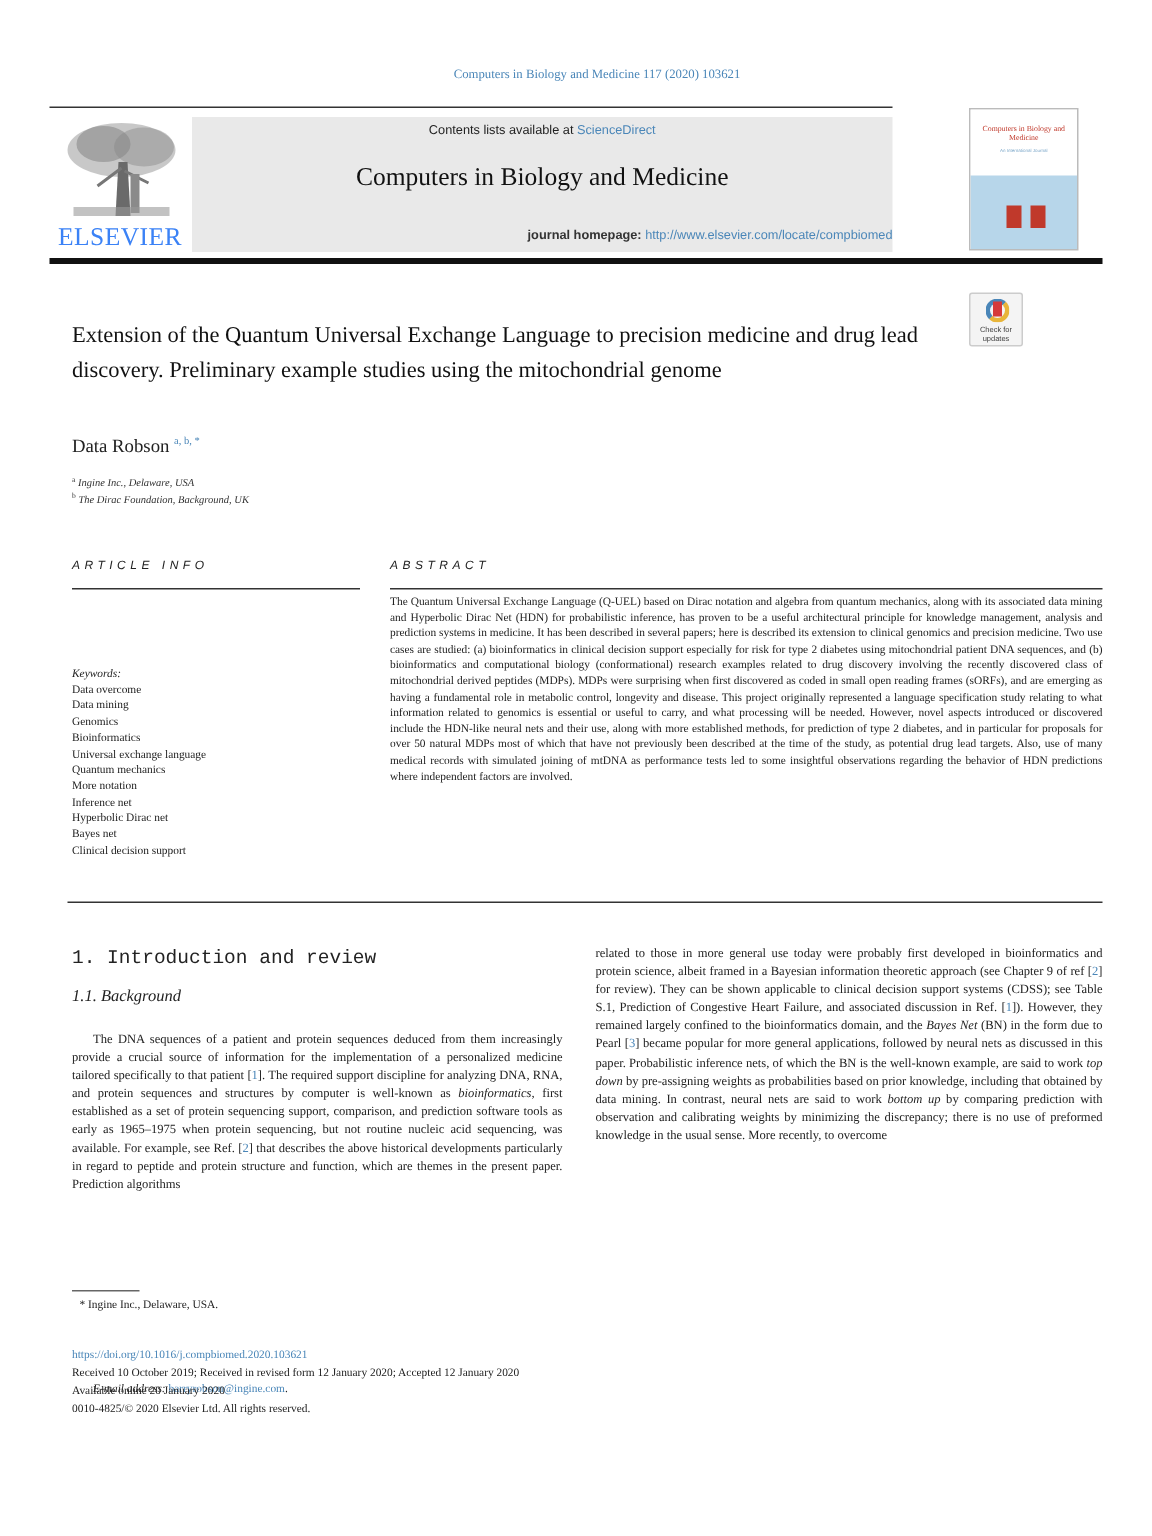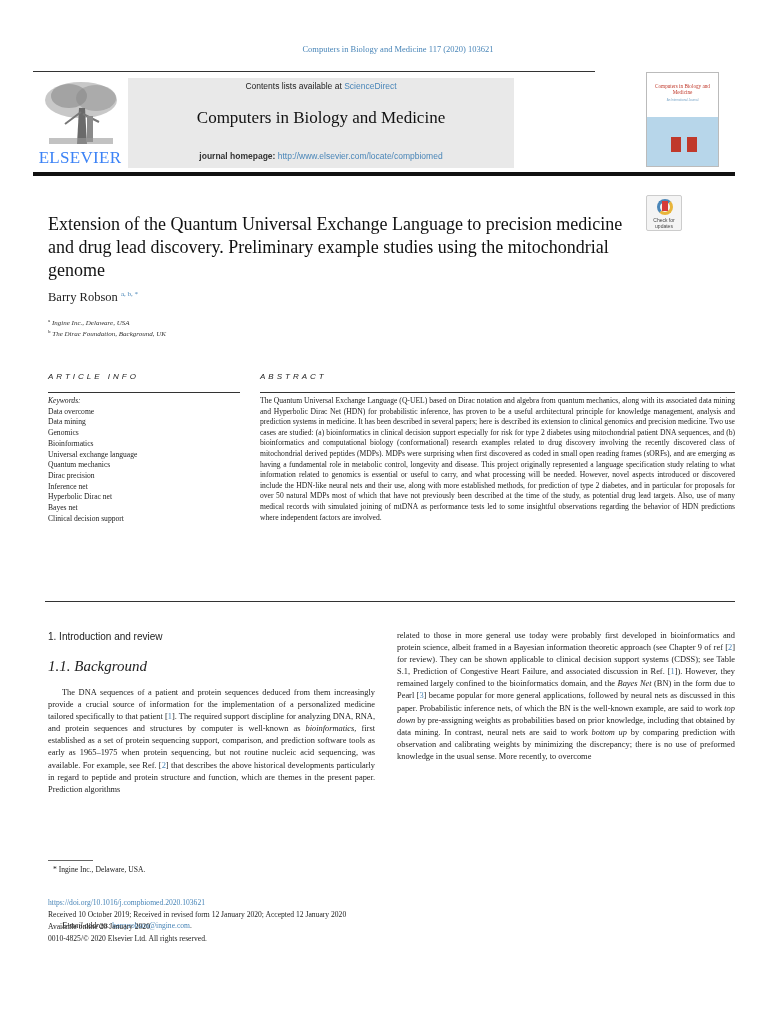--- a/index.html
+++ b/index.html
@@ -10,61 +10,61 @@
 
   .running-head { top: 44px; left: 14px; width: 768px; text-align: center; font-size: 8.5px; color: #4a86b8; font-family: "Liberation Serif", serif; }
 
   .rule-thin { left: 33px; width: 562px; height: 1px; background: #333; top: 71px; }
   .rule-thick { left: 33px; width: 702px; height: 4px; background: #111; top: 172px; }
 
   .logo { left: 35px; top: 78px; width: 90px; height: 90px; }
   .logo-tree { position: absolute; left: 6px; top: 0; width: 80px; height: 68px; }
   .logo-word { position: absolute; left: 0; top: 70px; width: 90px; text-align: center; font-family: "Liberation Serif", serif; font-size: 17px; color: #3b82f6; letter-spacing: 0.3px; }
 
-  .head-box { left: 128px; top: 78px; width: 386px; height: 90px; background: #e9e9e9; }
+  .head-box { left: 128px; top: 78px; width: 467px; height: 90px; background: #e9e9e9; }
   .contents-line { position: absolute; top: 3px; width: 100%; text-align: center; font-family: "Liberation Sans", sans-serif; font-size: 8.5px; color: #222; }
   .journal-title { position: absolute; top: 30px; width: 100%; text-align: center; font-family: "Liberation Serif", serif; font-size: 17px; color: #111; }
-  .homepage-line { position: absolute; top: 73px; width: 100%; text-align: center; font-family: "Liberation Sans", sans-serif; font-size: 8.5px; }
+  .homepage-line { position: absolute; top: 73px; width: 100%; text-align: right; font-family: "Liberation Sans", sans-serif; font-size: 8.5px; }
   .homepage-line b { color: #333; }
 
   .cover { left: 646px; top: 72px; width: 73px; height: 95px; border: 1px solid #bbb; background: #fff; overflow: hidden; }
   .cover-top { position: absolute; left: 0; top: 0; width: 100%; height: 44px; background: #fff; }
   .cover-title { position: absolute; top: 10px; width: 100%; text-align: center; font-size: 5.2px; line-height: 6px; color: #c0392b; font-family: "Liberation Serif", serif; }
   .cover-sub { position: absolute; top: 25px; width: 100%; text-align: center; font-size: 3px; color: #7aa6c8; font-family: "Liberation Sans", sans-serif; }
   .cover-bottom { position: absolute; left: 0; top: 44px; width: 100%; height: 51px; background: #b7d6ea; }
   .cover-bldg { position: absolute; top: 20px; width: 10px; height: 15px; background: #c0392b; }
 
   .crossmark { left: 646px; top: 195px; width: 36px; height: 36px; border: 1px solid #ccc; border-radius: 2px; background: #f4f4f4; }
   .crossmark-ring { position: absolute; left: 10px; top: 3px; width: 16px; height: 16px; border-radius: 50%; border: 3px solid #e8b53a; border-left-color: #4a86b8; border-top-color: #4a86b8; }
   .crossmark-flag { position: absolute; left: 15px; top: 5px; width: 6px; height: 10px; background: #d63a3a; }
   .crossmark-text { position: absolute; top: 21px; width: 100%; text-align: center; font-size: 5px; line-height: 6px; font-family: "Liberation Sans", sans-serif; color: #444; }
 
-  .article-title { left: 48px; top: 213px; width: 580px; font-family: "Liberation Serif", serif; font-size: 18px; line-height: 23px; color: #111; }
+  .article-title { left: 48px; top: 213px; width: 580px; font-family: "Liberation Serif", serif; font-size: 15px; line-height: 23px; color: #111; }
   .author { left: 48px; top: 290px; font-family: "Liberation Serif", serif; font-size: 12.5px; color: #222; }
   .author sup { font-size: 7px; color: #4a86b8; }
   .affil { left: 48px; font-size: 7px; font-style: italic; font-family: "Liberation Serif", serif; color: #333; }
   .affil sup { font-size: 5px; font-style: normal; }
 
   .section-label { font-family: "Liberation Sans", sans-serif; font-size: 8px; letter-spacing: 3px; color: #222; font-style: italic; }
   .ai-label { left: 48px; top: 372px; }
   .ab-label { left: 260px; top: 372px; }
   .ai-rule { left: 48px; top: 392px; width: 192px; height: 1px; background: #333; }
   .ab-rule { left: 260px; top: 392px; width: 475px; height: 1px; background: #333; }
   .bottom-rule { left: 45px; top: 601px; width: 690px; height: 1px; background: #333; }
 
   .keywords { left: 48px; top: 396px; width: 200px; font-family: "Liberation Serif", serif; font-size: 7.6px; line-height: 10.7px; color: #222; }
-  .keywords .kw-head { font-style: italic; }
+  .keywords .kw-head { font-style: italic; margin-top: 48px; }
 
   .abstract { left: 260px; top: 396px; width: 475px; font-family: "Liberation Serif", serif; font-size: 7.6px; line-height: 10.6px; text-align: justify; color: #222; }
 
   .col { font-family: "Liberation Serif", serif; font-size: 8.4px; line-height: 12.1px; text-align: justify; color: #222; }
   .col-left { left: 48px; top: 687px; width: 327px; text-indent: 14px; }
   .col-right { left: 397px; top: 630px; width: 338px; }
-  .h1 { left: 48px; top: 631px; font-family: Liberation Sans, sans-serif; font-size: 10px; color: #222; }
-  .h2 { left: 48px; top: 658px; font-family: "Liberation Serif", serif; font-size: 15px; font-style: italic; color: #222; }
+  .h1 { left: 48px; top: 631px; font-family: Liberation Mono, monospace; font-size: 13px; color: #222; }
+  .h2 { left: 48px; top: 658px; font-family: "Liberation Serif", serif; font-size: 11px; font-style: italic; color: #222; }
   .ref { color: #4a86b8; }
 
   .fn-rule { left: 48px; top: 860px; width: 45px; height: 1px; background: #666; }
   .footnote { left: 48px; font-family: "Liberation Serif", serif; font-size: 7.6px; line-height: 11px; color: #222; }
   .fn1 { top: 864px; left: 53px; }
   .fn2 { top: 920px; left: 62px; }
   .fn2 i { font-style: italic; }
   .doi { top: 897px; color: #4a86b8; }
   .received { top: 909px; }
   .online { top: 921px; }
@@ -109,39 +109,39 @@
 
 <div class="abs rule-thick"></div>
 
 <div class="abs crossmark">
   <div class="crossmark-ring"></div>
   <div class="crossmark-flag"></div>
   <div class="crossmark-text"><span>Check for</span><br><span>updates</span></div>
 </div>
 
 <div class="abs article-title">Extension of the Quantum Universal Exchange Language to precision medicine and drug lead discovery. Preliminary example studies using the mitochondrial genome</div>
-<div class="abs author"><span>Barry Robson</span> <sup>a, b, *</sup></div>
+<div class="abs author"><span>Data Robson</span> <sup>a, b, *</sup></div>
 <div class="abs affil" style="top:318px;"><sup>a</sup> <span>Ingine Inc., Delaware, USA</span></div>
 <div class="abs affil" style="top:329px;"><sup>b</sup> <span>The Dirac Foundation, Background, UK</span></div>
 
 <div class="abs section-label ai-label">ARTICLE INFO</div>
 <div class="abs section-label ab-label">ABSTRACT</div>
 <div class="abs ai-rule"></div>
 <div class="abs ab-rule"></div>
 
 <div class="abs keywords">
   <div class="kw-head">Keywords:</div>
   <div id="kw-items">
       <div>Data overcome</div>
       <div>Data mining</div>
       <div>Genomics</div>
       <div>Bioinformatics</div>
       <div>Universal exchange language</div>
       <div>Quantum mechanics</div>
-      <div>Dirac precision</div>
+      <div>More notation</div>
       <div>Inference net</div>
       <div>Hyperbolic Dirac net</div>
       <div>Bayes net</div>
       <div>Clinical decision support</div>
     </div>
 </div>
 
 <div class="abs abstract">The Quantum Universal Exchange Language (Q-UEL) based on Dirac notation and algebra from quantum mechanics, along with its associated data mining and Hyperbolic Dirac Net (HDN) for probabilistic inference, has proven to be a useful architectural principle for knowledge management, analysis and prediction systems in medicine. It has been described in several papers; here is described its extension to clinical genomics and precision medicine. Two use cases are studied: (a) bioinformatics in clinical decision support especially for risk for type 2 diabetes using mitochondrial patient DNA sequences, and (b) bioinformatics and computational biology (conformational) research examples related to drug discovery involving the recently discovered class of mitochondrial derived peptides (MDPs). MDPs were surprising when first discovered as coded in small open reading frames (sORFs), and are emerging as having a fundamental role in metabolic control, longevity and disease. This project originally represented a language specification study relating to what information related to genomics is essential or useful to carry, and what processing will be needed. However, novel aspects introduced or discovered include the HDN-like neural nets and their use, along with more established methods, for prediction of type 2 diabetes, and in particular for proposals for over 50 natural MDPs most of which that have not previously been described at the time of the study, as potential drug lead targets. Also, use of many medical records with simulated joining of mtDNA as performance tests led to some insightful observations regarding the behavior of HDN predictions where independent factors are involved.</div>
 
 <div class="abs bottom-rule"></div>

